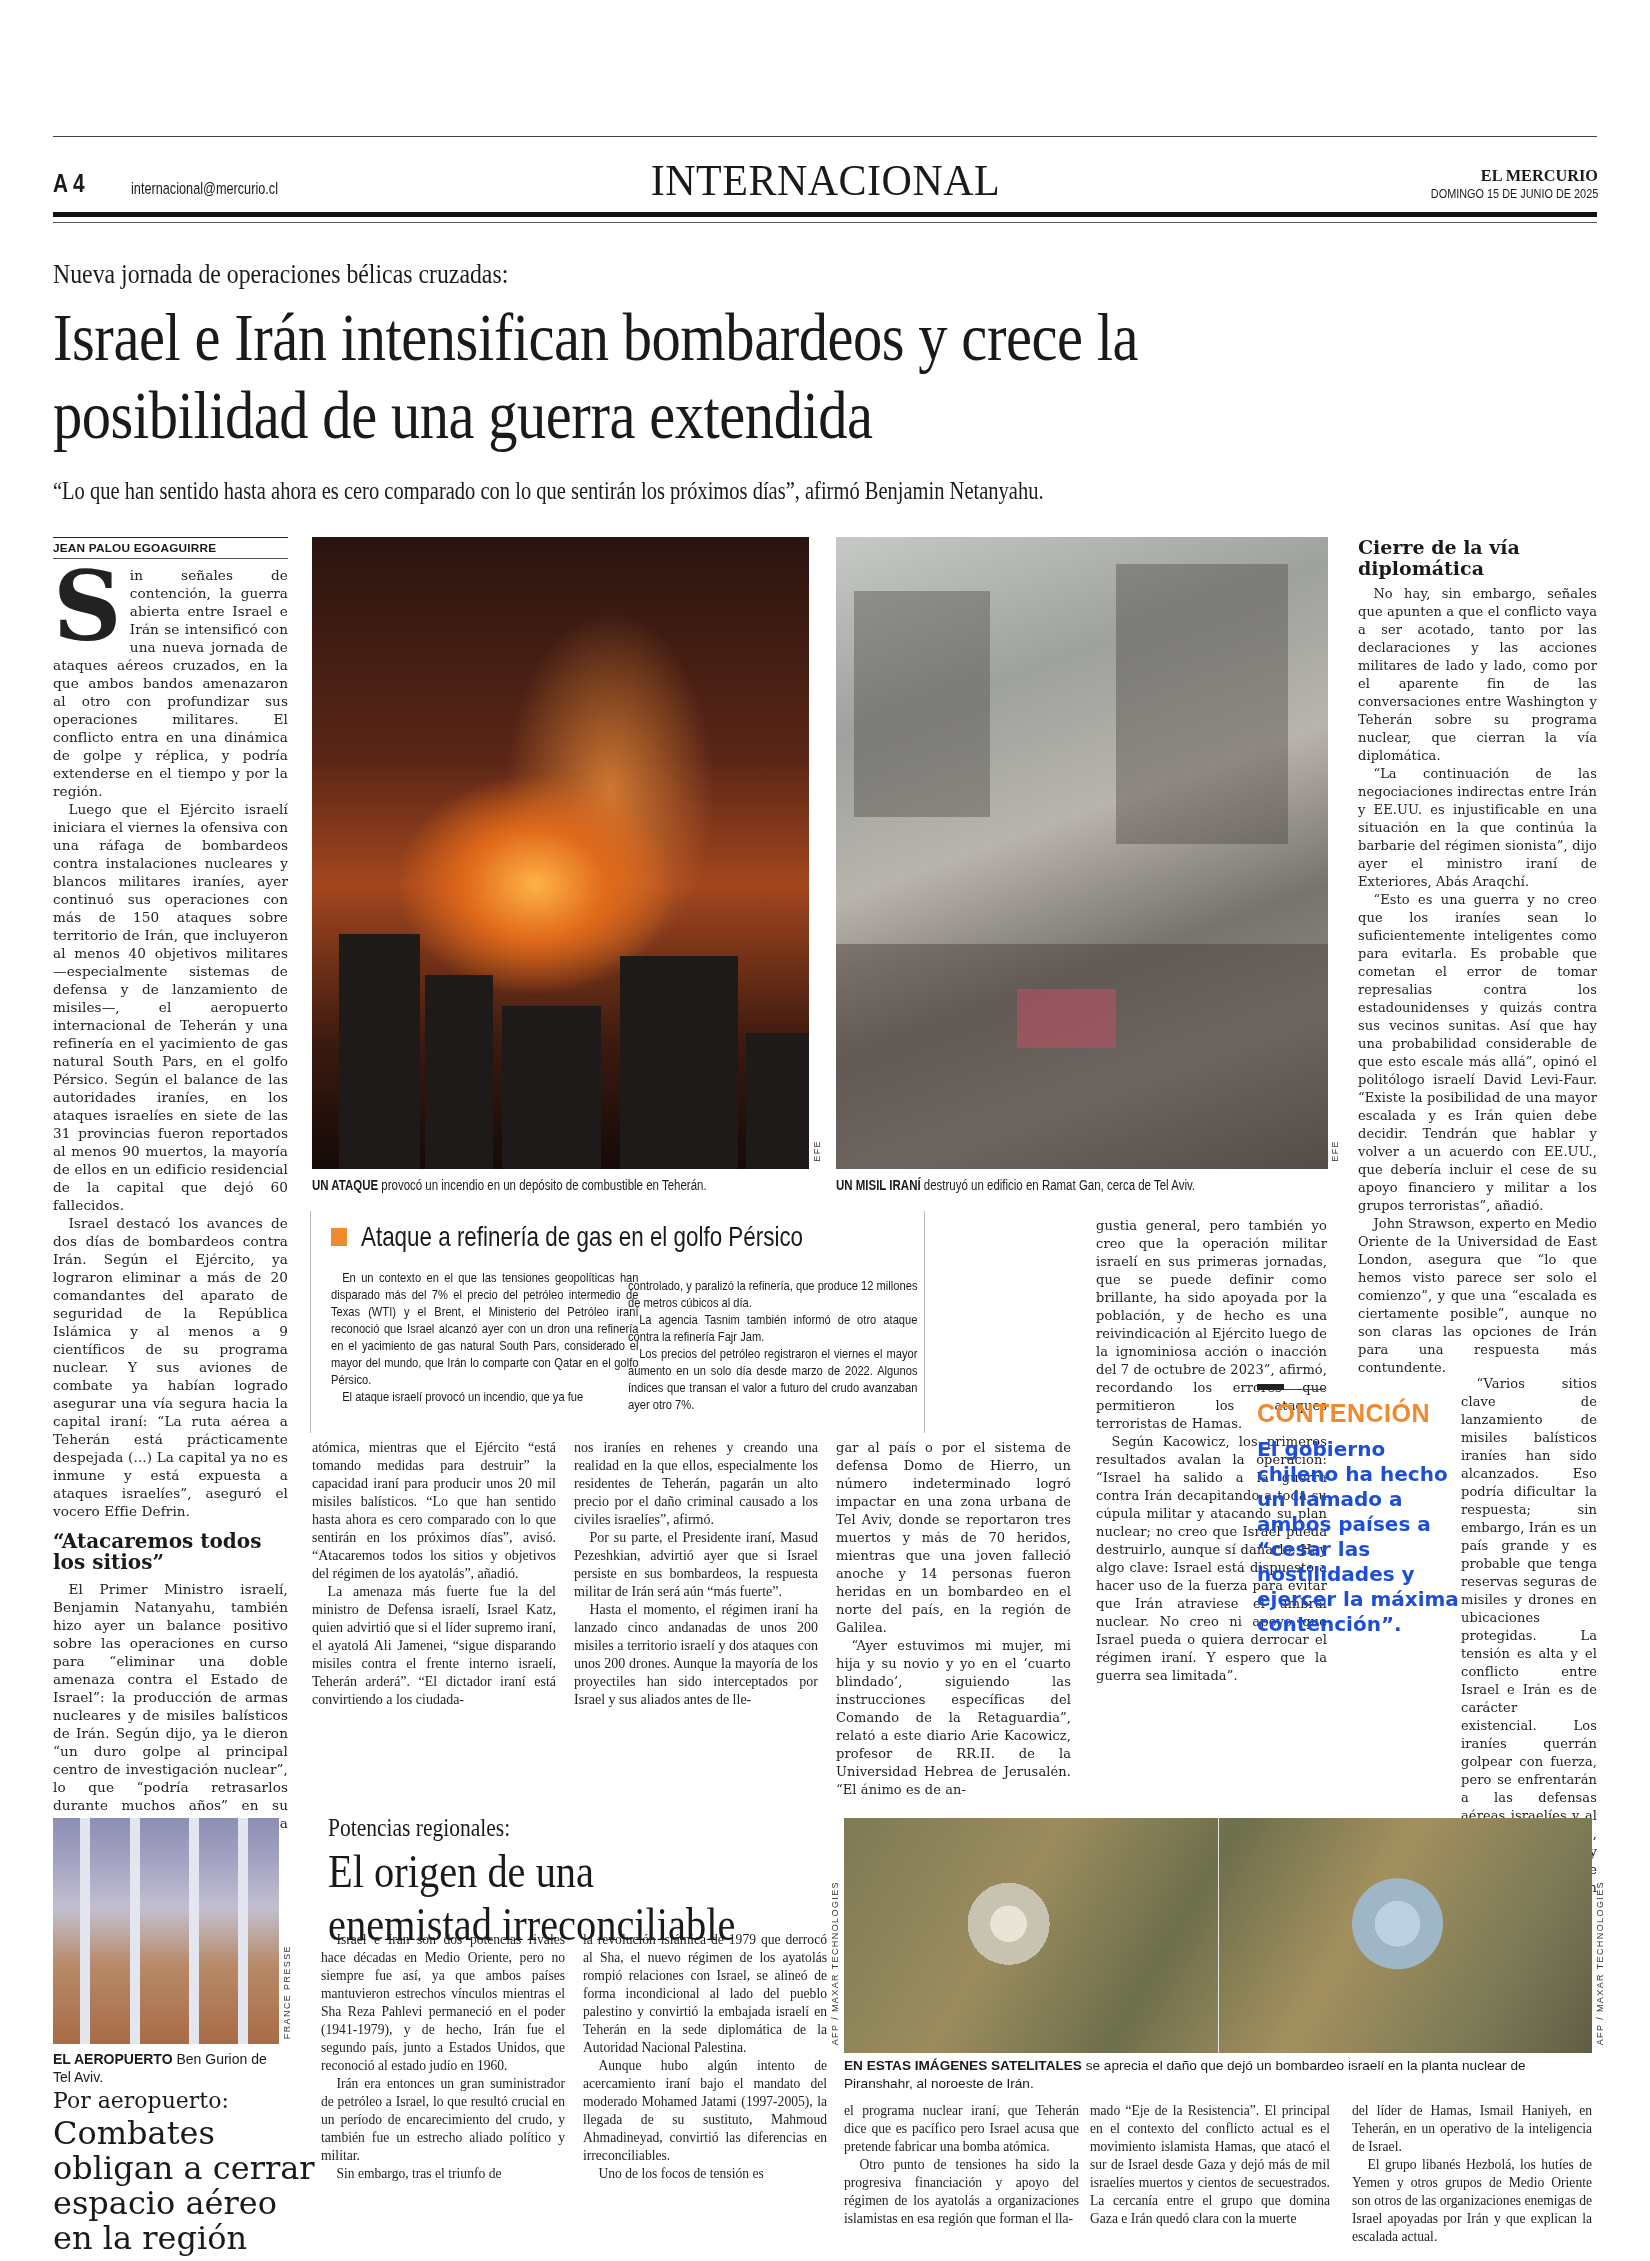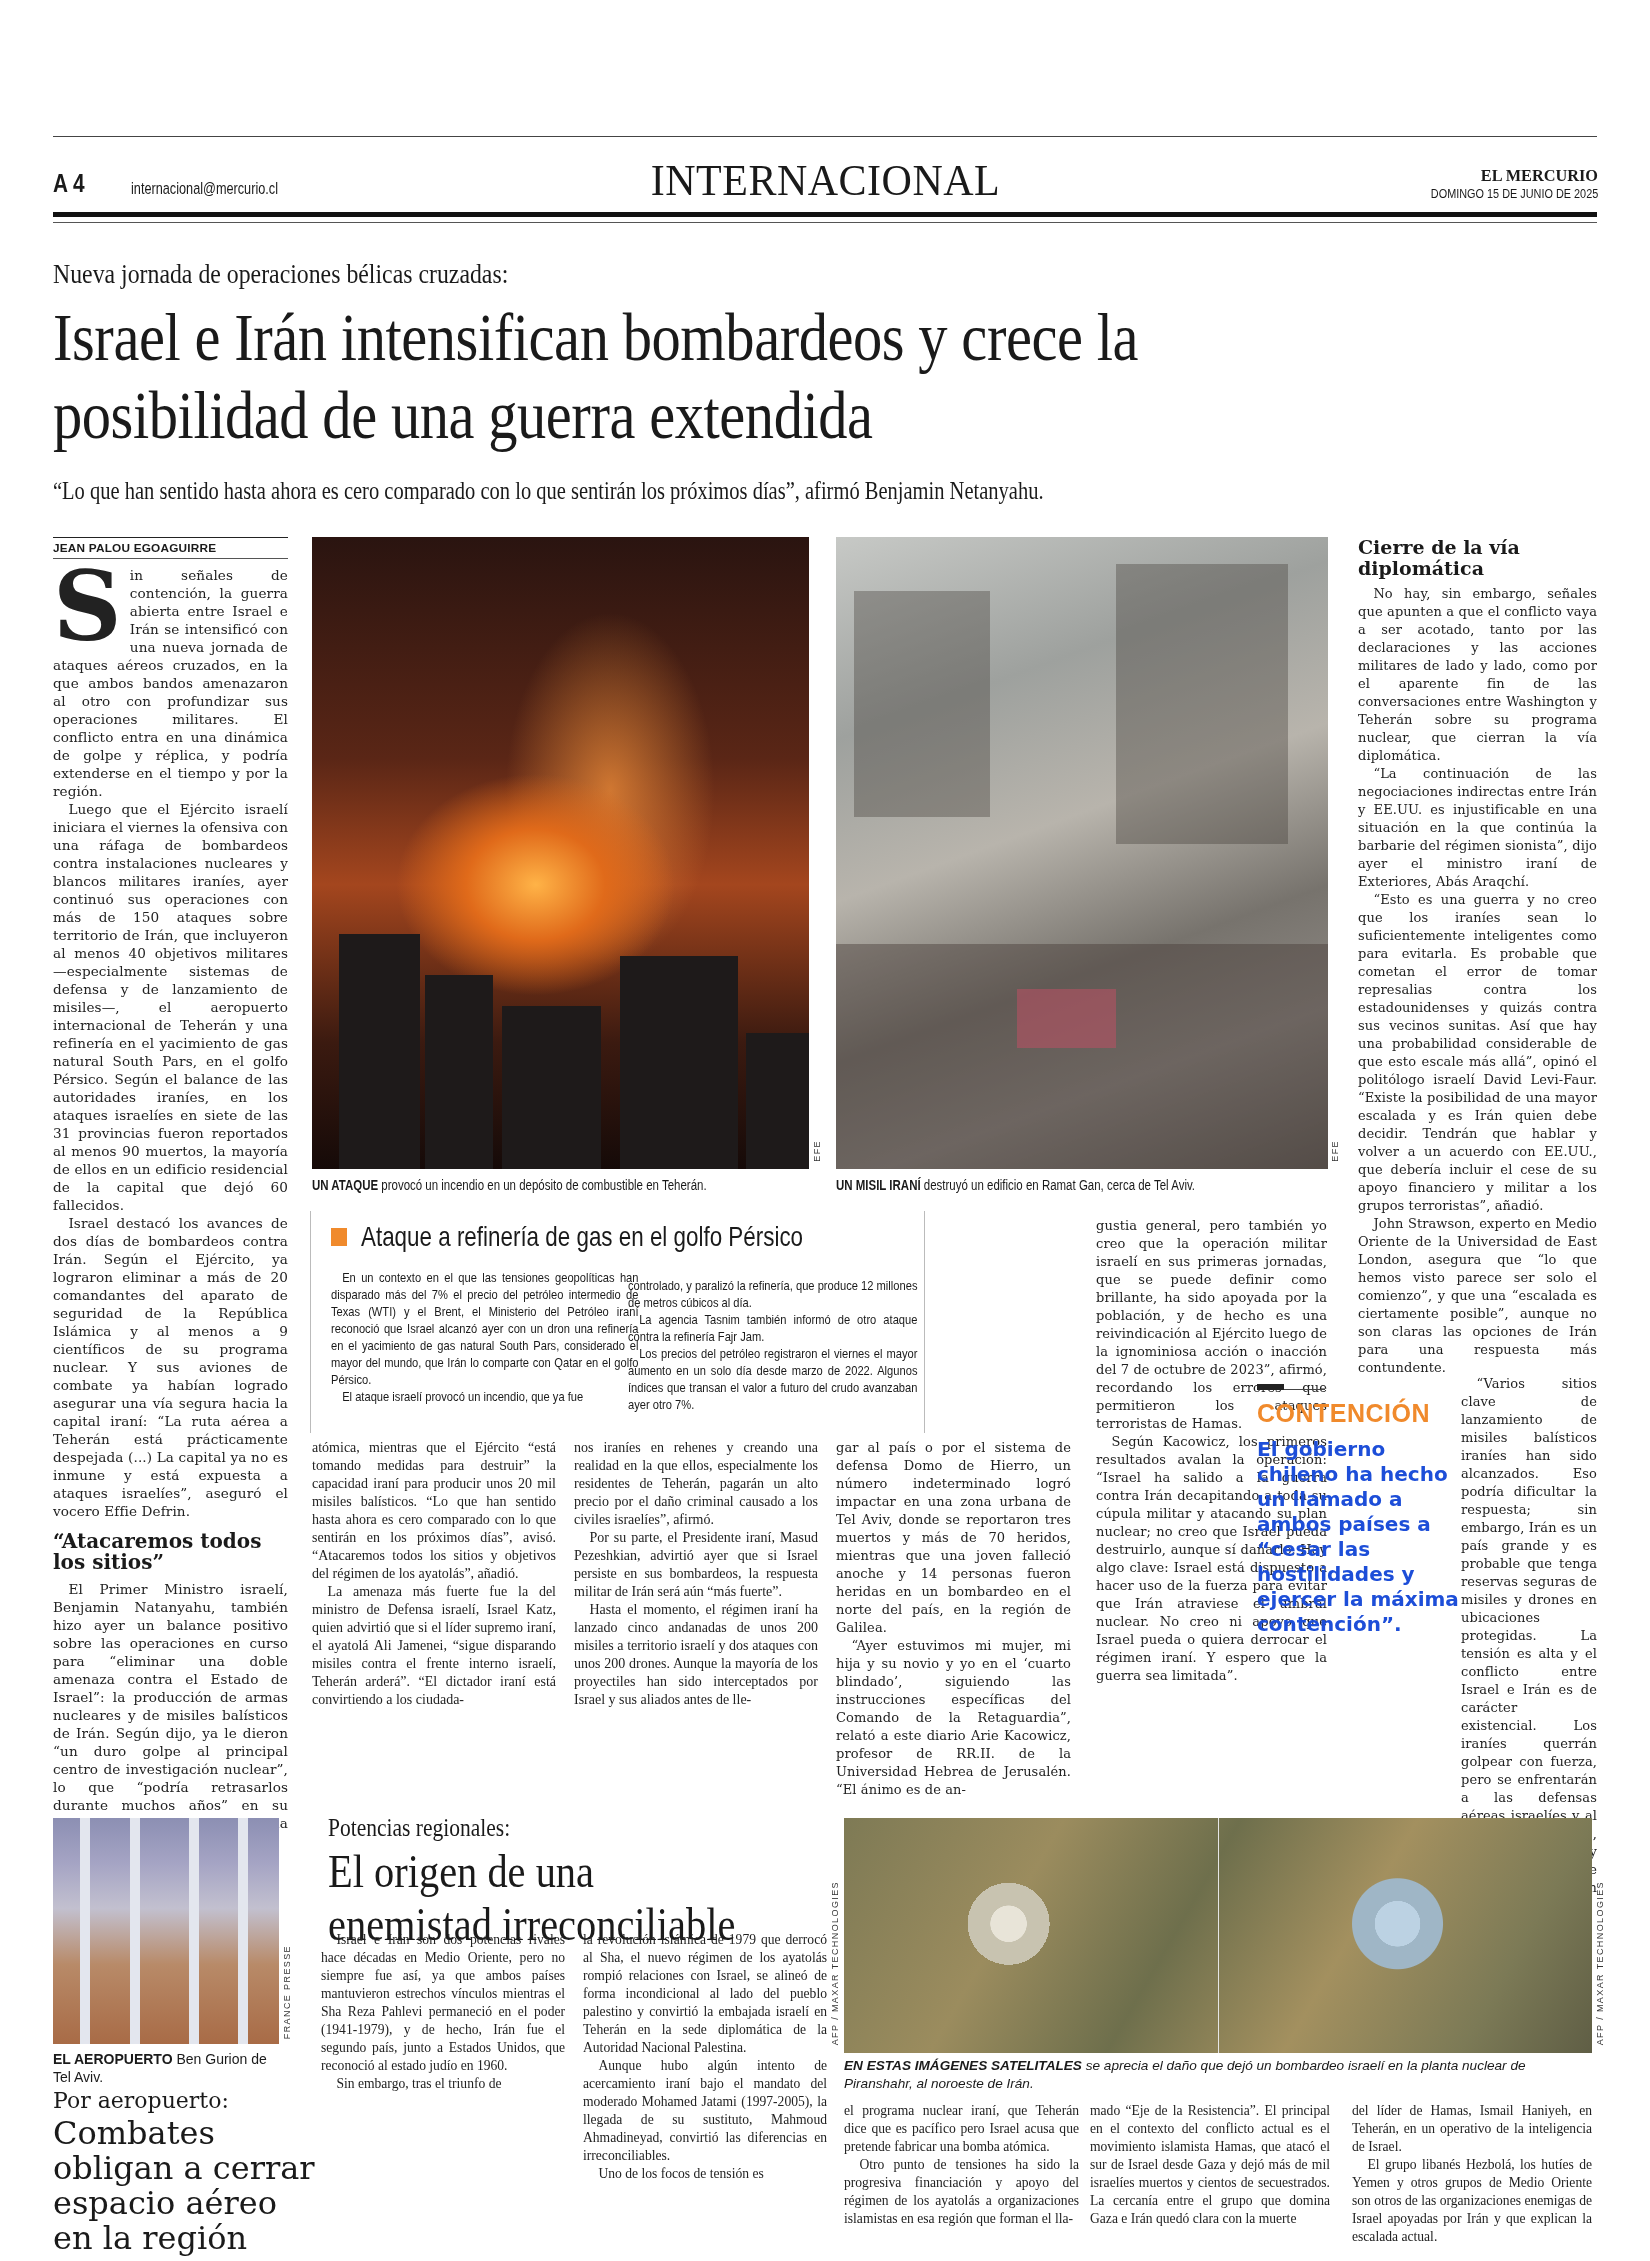--- a/index.html
+++ b/index.html
@@ -190,33 +190,34 @@
 <div class="abs" style="left:53px; top:2089px; width:262px;">
   <div class="side-deck" style="font-size:22px;">Por aeropuerto:</div>
   <div class="side-head" style="margin-top:3.6px;">Combates obligan a cerrar espacio aéreo en la región</div>
 
 </div>
 
 <div class="abs subkicker" style="left:328px; top:1814px;">Potencias regionales:</div>
 <div class="abs subhead-big" style="left:328px; top:1845px; width:497px;">El origen de una enemistad irreconciliable</div>
 <div class="abs cbody" style="left:321px; top:1931px; width:244px; font-size:13.6px;">
   <p>Israel e Irán son dos potencias rivales hace décadas en Medio Oriente, pero no siempre fue así, ya que ambos países mantuvieron estrechos vínculos mientras el Sha Reza Pahlevi permaneció en el poder (1941-1979), y de hecho, Irán fue el segundo país, junto a Estados Unidos, que reconoció al estado judío en 1960.</p>
+  <p>Irán era entonces un gran suministrador de petróleo a Israel, lo que resultó crucial en un período de encarecimiento del crudo, y también fue un estrecho aliado político y militar.</p>
   <p>Sin embargo, tras el triunfo de</p>
 </div>
 <div class="abs cbody" style="left:583px; top:1931px; width:244px; font-size:13.6px;">
   <p style="text-indent:0">la revolución islámica de 1979 que derrocó al Sha, el nuevo régimen de los ayatolás rompió relaciones con Israel, se alineó de forma incondicional al lado del pueblo palestino y convirtió la embajada israelí en Teherán en la sede diplomática de la Autoridad Nacional Palestina.</p>
   <p>Aunque hubo algún intento de acercamiento iraní bajo el mandato del moderado Mohamed Jatami (1997-2005), la llegada de su sustituto, Mahmoud Ahmadineyad, convirtió las diferencias en irreconciliables.</p>
   <p>Uno de los focos de tensión es</p>
 </div>
 <div class="abs credit" style="left:830px; top:1881px;">AFP / MAXAR TECHNOLOGIES</div>
 <div class="abs photo photo-sat" style="left:844px; top:1818px; width:748px; height:235px;">
   <div style="position:absolute; left:50%; top:0; bottom:0; width:0.9px; background:#e6e6e6;"></div>
 </div>
 <div class="abs credit" style="left:1595px; top:1881px;">AFP / MAXAR TECHNOLOGIES</div>
-<div class="abs caption-wrap cond" style="left:844px; top:2057px; width:751px; font-size:13.6px;font-style:italic;"><b>EN ESTAS IMÁGENES SATELITALES</b><span> se aprecia el daño que dejó un bombardeo israelí en la planta nuclear de Piranshahr, al noroeste de Irán.</span></div>
+<div class="abs caption-wrap cond" style="left:844px; top:2057px; width:751px; font-size:13.6px;"><b>EN ESTAS IMÁGENES SATELITALES</b><span> se aprecia el daño que dejó un bombardeo israelí en la planta nuclear de Piranshahr, al noroeste de Irán.</span></div>
 <div class="abs cbody" style="left:844px; top:2102px; width:235px; font-size:13.6px;">
   <p style="text-indent:0">el programa nuclear iraní, que Teherán dice que es pacífico pero Israel acusa que pretende fabricar una bomba atómica.</p>
   <p>Otro punto de tensiones ha sido la progresiva financiación y apoyo del régimen de los ayatolás a organizaciones islamistas en esa región que forman el lla-</p>
 </div>
 <div class="abs cbody" style="left:1090px; top:2102px; width:240px; font-size:13.6px;">
   <p style="text-indent:0">mado “Eje de la Resistencia”. El principal en el contexto del conflicto actual es el movimiento islamista Hamas, que atacó el sur de Israel desde Gaza y dejó más de mil israelíes muertos y cientos de secuestrados. La cercanía entre el grupo que domina Gaza e Irán quedó clara con la muerte</p>
 </div>
 <div class="abs cbody" style="left:1352px; top:2102px; width:240px; font-size:13.6px;">
   <p style="text-indent:0">del líder de Hamas, Ismail Haniyeh, en Teherán, en un operativo de la inteligencia de Israel.</p>
   <p>El grupo libanés Hezbolá, los hutíes de Yemen y otros grupos de Medio Oriente son otros de las organizaciones enemigas de Israel apoyadas por Irán y que explican la escalada actual.</p>

